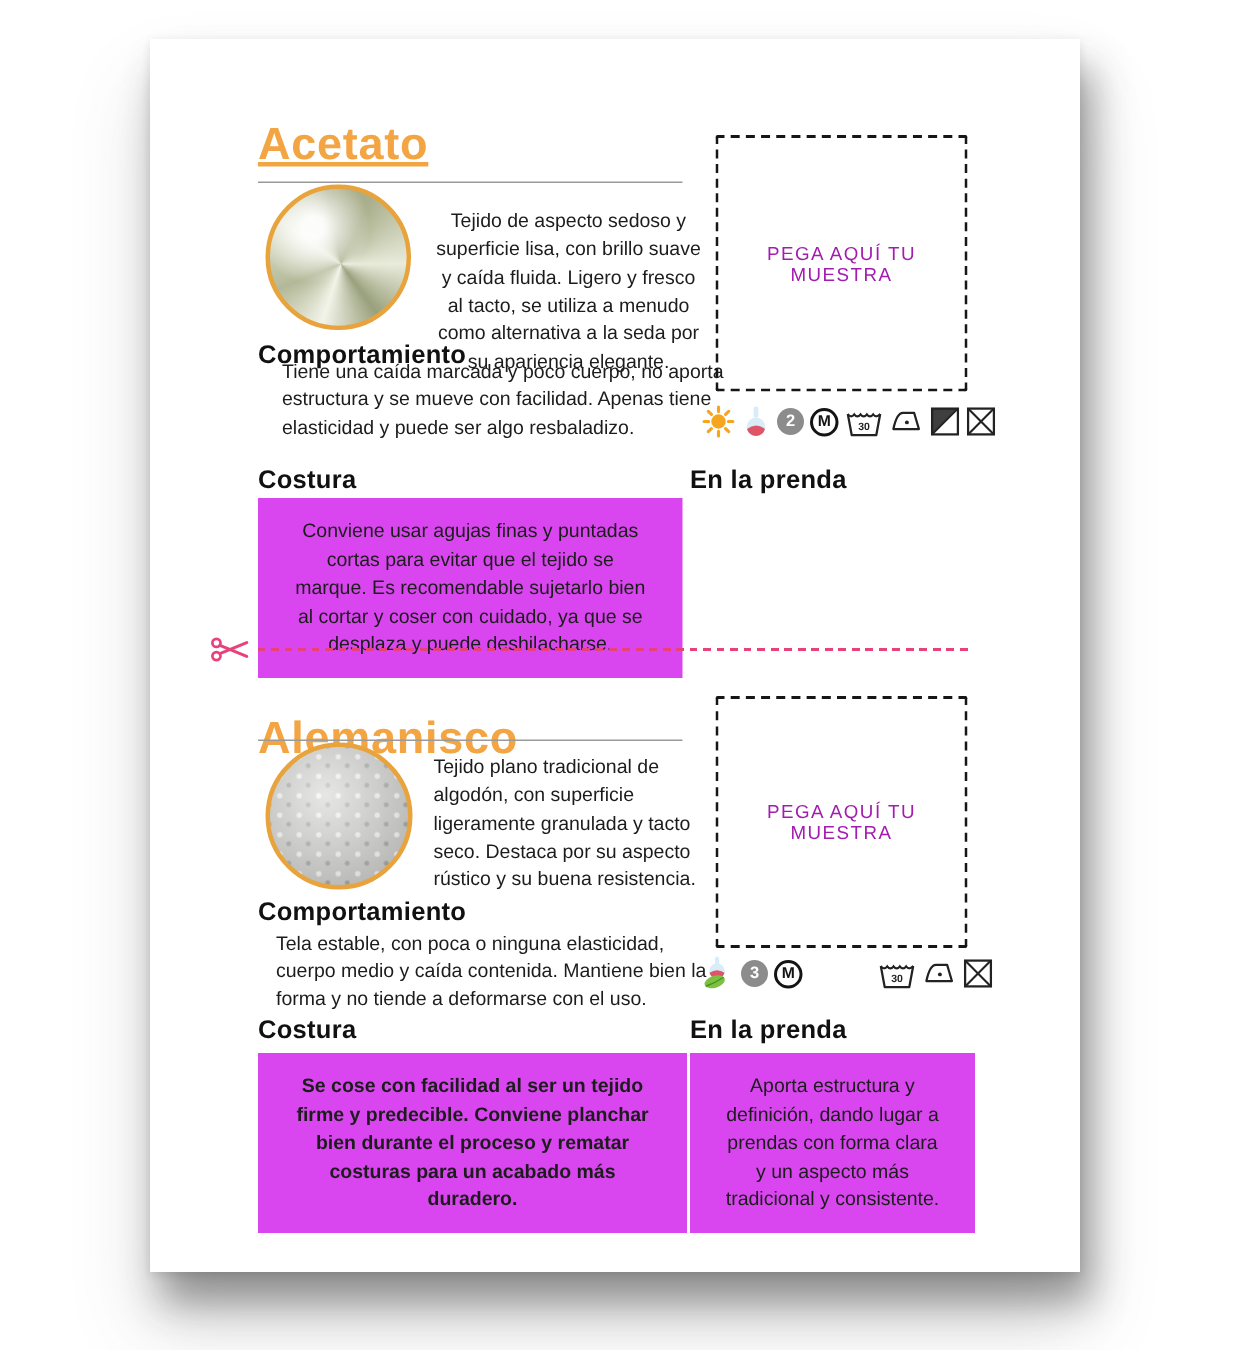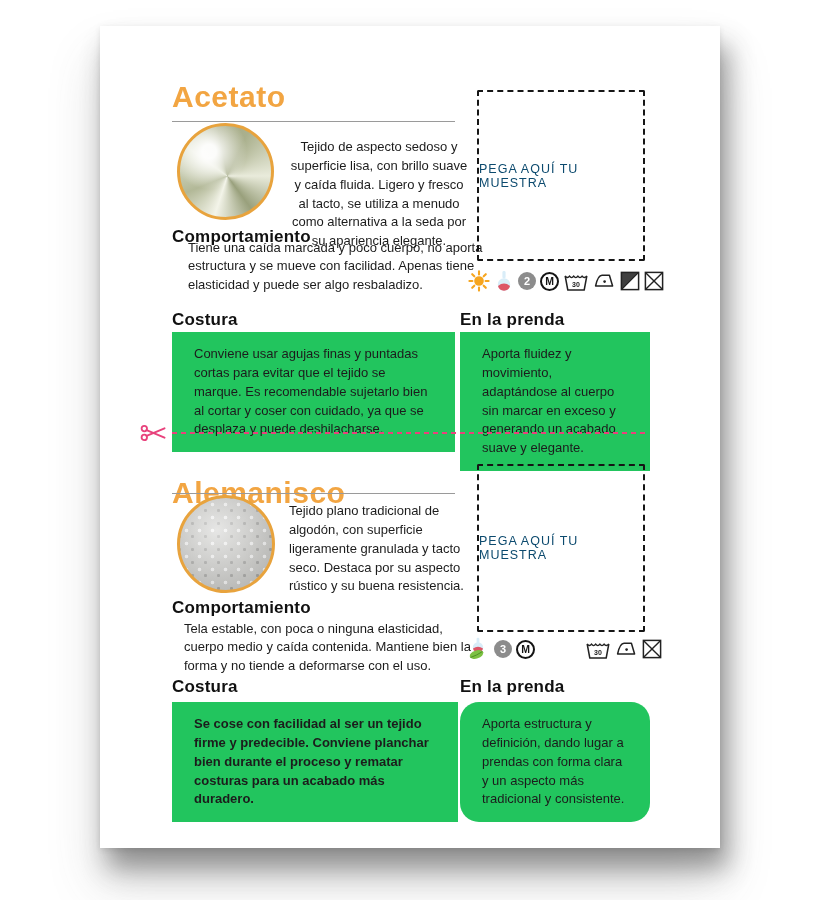--- a/index.html
+++ b/index.html
@@ -30,49 +30,49 @@
       radial-gradient(circle at 40% 35%, rgba(255,255,255,.55), rgba(0,0,0,.10) 85%),
       radial-gradient(rgba(255,255,255,.75) 1.4px, rgba(0,0,0,0) 2.2px),
       radial-gradient(rgba(120,120,118,.5) 1.2px, rgba(0,0,0,0) 2px);
     background-size:100% 100%, 13px 13px, 13px 13px;
     background-position:0 0, 0 0, 6px 6px;
   }
   .desc{font-size:13px;line-height:1.45;color:#1c1c1c;}
   .subhead{font-size:17px;font-weight:800;color:#111;letter-spacing:.2px;}
   .bodytext{font-size:13px;line-height:1.42;color:#1c1c1c;}
   .pinkbox{
-    background:#22c55e;box-sizing:border-box;padding:13px 22px;
-    font-size:13px;line-height:1.45;color:#1c1c1c;
+    background:#d946ef;box-sizing:border-box;padding:13px 22px;
+    font-size:13px;line-height:1.45;color:#1c1c1c;text-align:center;
   }
   .swatch{
     border:2.6px dashed #161616;border-radius:2px;box-sizing:border-box;
     display:flex;align-items:center;justify-content:center;
   }
-  .swatch span{font-size:12.5px;letter-spacing:1px;color:#0c4a6e;}
+  .swatch span{font-size:12.5px;letter-spacing:1px;color:#a21caf;text-align:center;}
   .iconrow{display:flex;align-items:center;gap:4px;height:24px;}
   .badge{
     display:inline-flex;width:18px;height:18px;border-radius:50%;background:#8C8C8C;
     color:#fff;font-size:11px;font-weight:bold;align-items:center;justify-content:center;flex:0 0 auto;
   }
   .circleM{
     display:inline-flex;width:15px;height:15px;border:2px solid #141414;border-radius:50%;
     font-size:10.5px;font-weight:800;color:#141414;align-items:center;justify-content:center;flex:0 0 auto;
   }
   .cutline{
     height:2px;
     background:repeating-linear-gradient(90deg,#E8427C 0 5px,rgba(0,0,0,0) 5px 9px);
   }
   svg{display:block;}
 </style>
 </head>
 <body>
 
 <div class="sheet">
 
-  <div class="abs fabric-title" style="left:72px;top:56px;">Acetato</div>
+  <div class="abs fabric-title" style="left:72px;top:56px;text-decoration:underline;">Acetato</div>
   <div class="abs rule" style="left:72px;top:95px;width:283px;"></div>
 
   <div class="abs photo satin" style="left:77px;top:97px;width:97px;height:97px;"></div>
 
   <div class="abs desc" style="left:189px;top:112px;width:180px;text-align:center;">Tejido de aspecto sedoso y superficie lisa, con brillo suave y caída fluida. Ligero y fresco al tacto, se utiliza a menudo como alternativa a la seda por su apariencia elegante.</div>
 
   <div class="abs subhead" style="left:72px;top:201px;">Comportamiento</div>
   <div class="abs bodytext" style="left:72px;top:213px;width:295px;margin-left:16px;">Tiene una caída marcada y poco cuerpo, no aporta estructura y se mueve con facilidad. Apenas tiene elasticidad y puede ser algo resbaladizo.</div>
 
   <div class="abs subhead" style="left:72px;top:284px;">Costura</div>
@@ -115,21 +115,20 @@
     </svg>
 
     <svg width="20" height="20" viewBox="0 0 20 20">
       <rect x="1.4" y="1.4" width="17.2" height="17.2" fill="none" stroke="#222" stroke-width="1.5"></rect>
       <line x1="1.4" y1="1.4" x2="18.6" y2="18.6" stroke="#222" stroke-width="1.4"></line>
       <line x1="18.6" y1="1.4" x2="1.4" y2="18.6" stroke="#222" stroke-width="1.4"></line>
     </svg>
   </div>
 
   <div class="abs subhead" style="left:360px;top:284px;">En la prenda</div>
-  <div class="abs pinkbox" style="left:360px;top:306px;width:190px;min-height:84px;">Aporta fluidez y movimiento, adaptándose al cuerpo sin marcar en exceso y generando un acabado suave y elegante.</div>
 
   <svg class="abs" style="left:40px;top:398px;" width="28" height="18" viewBox="0 0 28 18">
     <circle cx="4.3" cy="4.6" r="2.7" fill="none" stroke="#E8427C" stroke-width="1.8"></circle>
     <circle cx="4.3" cy="13.4" r="2.7" fill="none" stroke="#E8427C" stroke-width="1.8"></circle>
     <line x1="6.6" y1="6.2" x2="24.5" y2="13.6" stroke="#E8427C" stroke-width="2" stroke-linecap="round"></line>
     <line x1="6.6" y1="11.8" x2="24.5" y2="4.4" stroke="#E8427C" stroke-width="2" stroke-linecap="round"></line>
   </svg>
   <div class="abs cutline" style="left:72px;top:406px;width:476px;"></div>
 
   <div class="abs fabric-title" style="left:72px;top:428px;margin-top:24px;">Alemanisco</div>
@@ -174,15 +173,15 @@
     </svg>
 
     <svg width="20" height="20" viewBox="0 0 20 20">
       <rect x="1.4" y="1.4" width="17.2" height="17.2" fill="none" stroke="#222" stroke-width="1.5"></rect>
       <line x1="1.4" y1="1.4" x2="18.6" y2="18.6" stroke="#222" stroke-width="1.4"></line>
       <line x1="18.6" y1="1.4" x2="1.4" y2="18.6" stroke="#222" stroke-width="1.4"></line>
     </svg>
   </div>
 
   <div class="abs subhead" style="left:360px;top:651px;">En la prenda</div>
-  <div class="abs pinkbox" style="left:360px;top:676px;width:190px;min-height:92px;border-radius:19px;">Aporta estructura y definición, dando lugar a prendas con forma clara y un aspecto más tradicional y consistente.</div>
+  <div class="abs pinkbox" style="left:360px;top:676px;width:190px;min-height:92px;">Aporta estructura y definición, dando lugar a prendas con forma clara y un aspecto más tradicional y consistente.</div>
 
 </div>
 
 </body></html>

